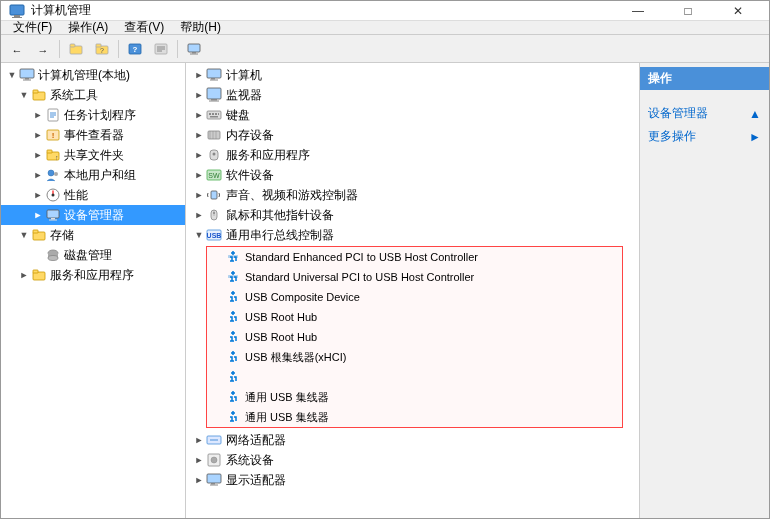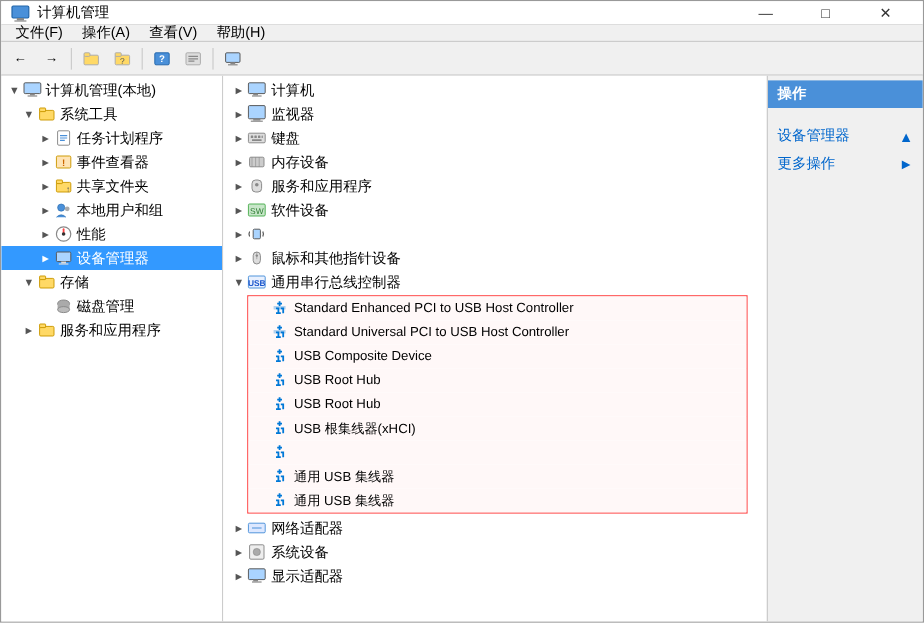--- a/index.html
+++ b/index.html
@@ -523,20 +523,21 @@
 
       <div class="device-item">
         <div class="device-expand">►</div>
         <div class="device-icon">
           <svg width="16" height="16" viewBox="0 0 16 16">
             <rect x="5" y="4" width="6" height="8" rx="1" fill="#aad4ff" stroke="#555" stroke-width="0.8"></rect>
             <path d="M2 6 Q1 8 2 10" fill="none" stroke="#555" stroke-width="1"></path>
             <path d="M13 6 Q14 8 13 10" fill="none" stroke="#555" stroke-width="1"></path>
           </svg>
         </div>
+        <span>声音、视频和游戏控制器</span>
       </div>
 
       <div class="device-item">
         <div class="device-expand">►</div>
         <div class="device-icon">
           <svg width="16" height="16" viewBox="0 0 16 16">
             <rect x="5" y="3" width="6" height="10" rx="3" fill="#ddd" stroke="#888" stroke-width="0.8"></rect>
             <line x1="8" y1="3" x2="8" y2="9" stroke="#888" stroke-width="0.5"></line>
             <circle cx="8" cy="6" r="1" fill="#888"></circle>
           </svg>

